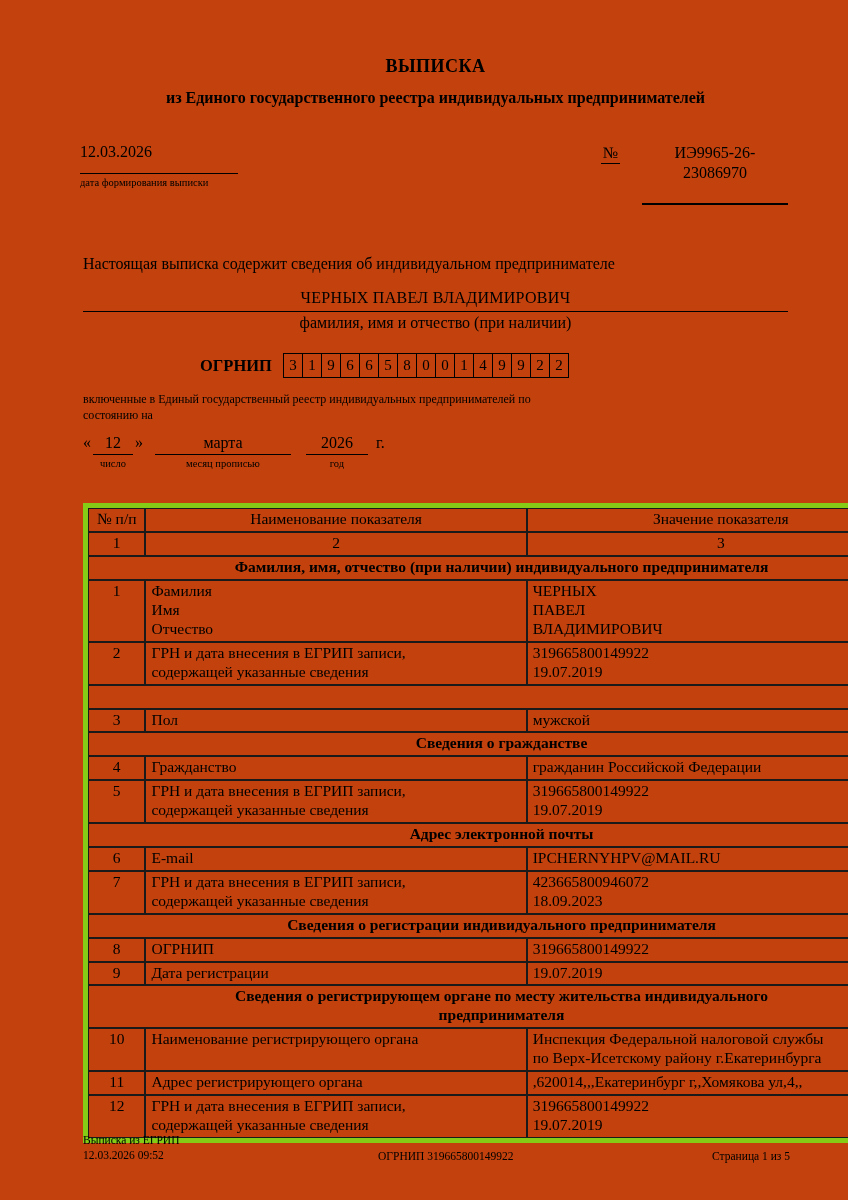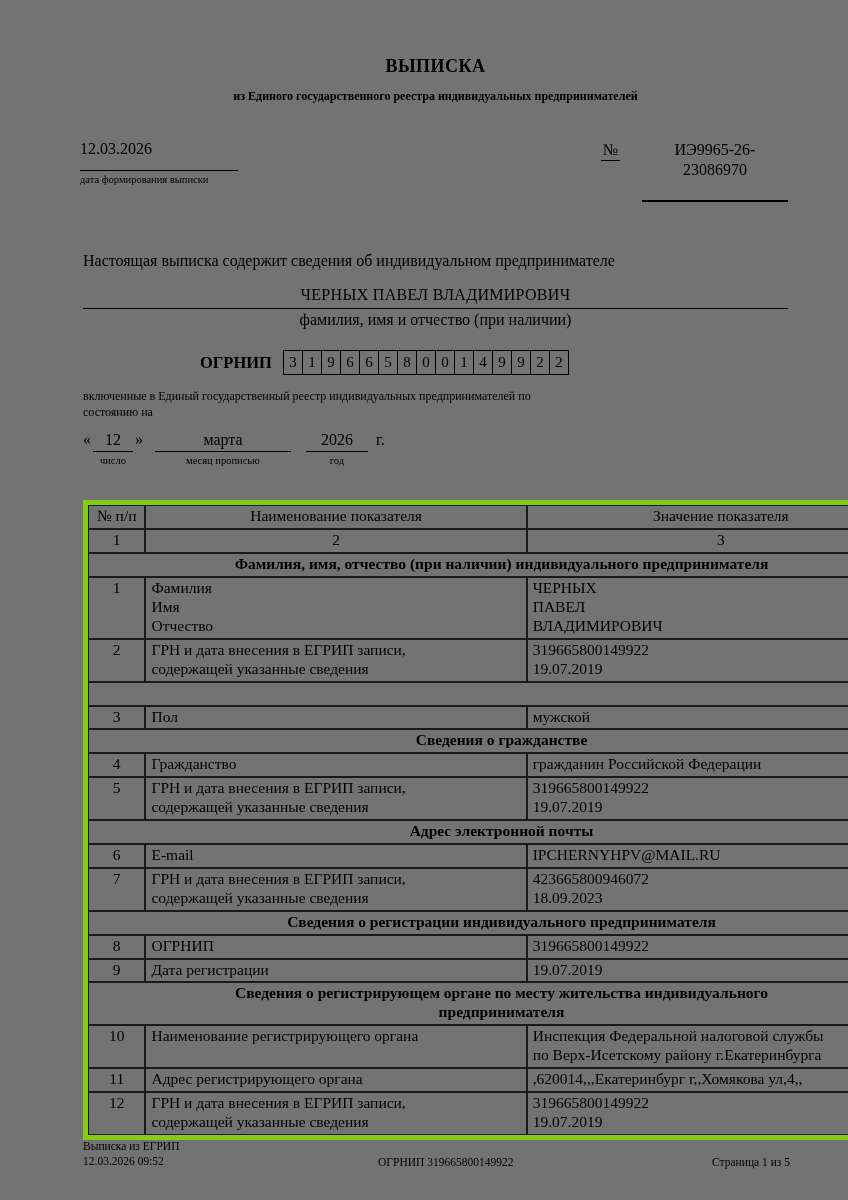--- a/index.html
+++ b/index.html
@@ -1,39 +1,39 @@
 <!DOCTYPE html>
 <html><head>
 <meta charset="utf-8">
 <style>
   * { margin: 0; padding: 0; box-sizing: border-box; }
   html, body { background: #fff; }
   .page {
     position: relative;
     width: 848px;
     height: 1200px;
-    background: #737373;
+    background: #c2410c;
     font-family: "Liberation Serif", "DejaVu Serif", serif;
     color: #000;
     overflow: hidden;
   }
   .content { padding: 0 60px 0 83px; }
 
   .doc-title {
     margin-top: 56px;
     text-align: center;
     font-weight: bold;
     font-size: 18px;
     letter-spacing: 0.5px;
   }
   .doc-subtitle {
     margin-top: 12px;
     text-align: center;
     font-weight: bold;
-    font-size: 12px;
+    font-size: 16px;
   }
 
   .issue-row {
     margin-top: 36px;
     display: flex;
     justify-content: space-between;
     align-items: flex-start;
   }
   .issue-date-block { width: 158px; text-align: left; margin-left: -3px; }
   .issue-date { font-size: 16px; padding-bottom: 12px; border-bottom: 1px solid #000; }
@@ -96,21 +96,21 @@
   col.col-value { width: 331px; }
   td.cell-num { text-align: center; }
   td.cell-name, td.cell-value { white-space: pre-line; }
   td.section-cell {
     font-weight: bold; text-align: center; white-space: pre-line; padding: 2px 8px 3px;
   }
   td.empty-cell { height: 21px; }
 
   .footer {
     position: absolute;
-    left: 83px; right: 58px; bottom: 32px;
+    left: 83px; right: 58px; bottom: 38px;
     display: flex; justify-content: space-between; align-items: flex-end;
     font-size: 11.5px;
   }
   .footer-left { line-height: 1.25; }
 </style>
 </head>
 <body>
 
 <div class="page">
   <div class="content">

